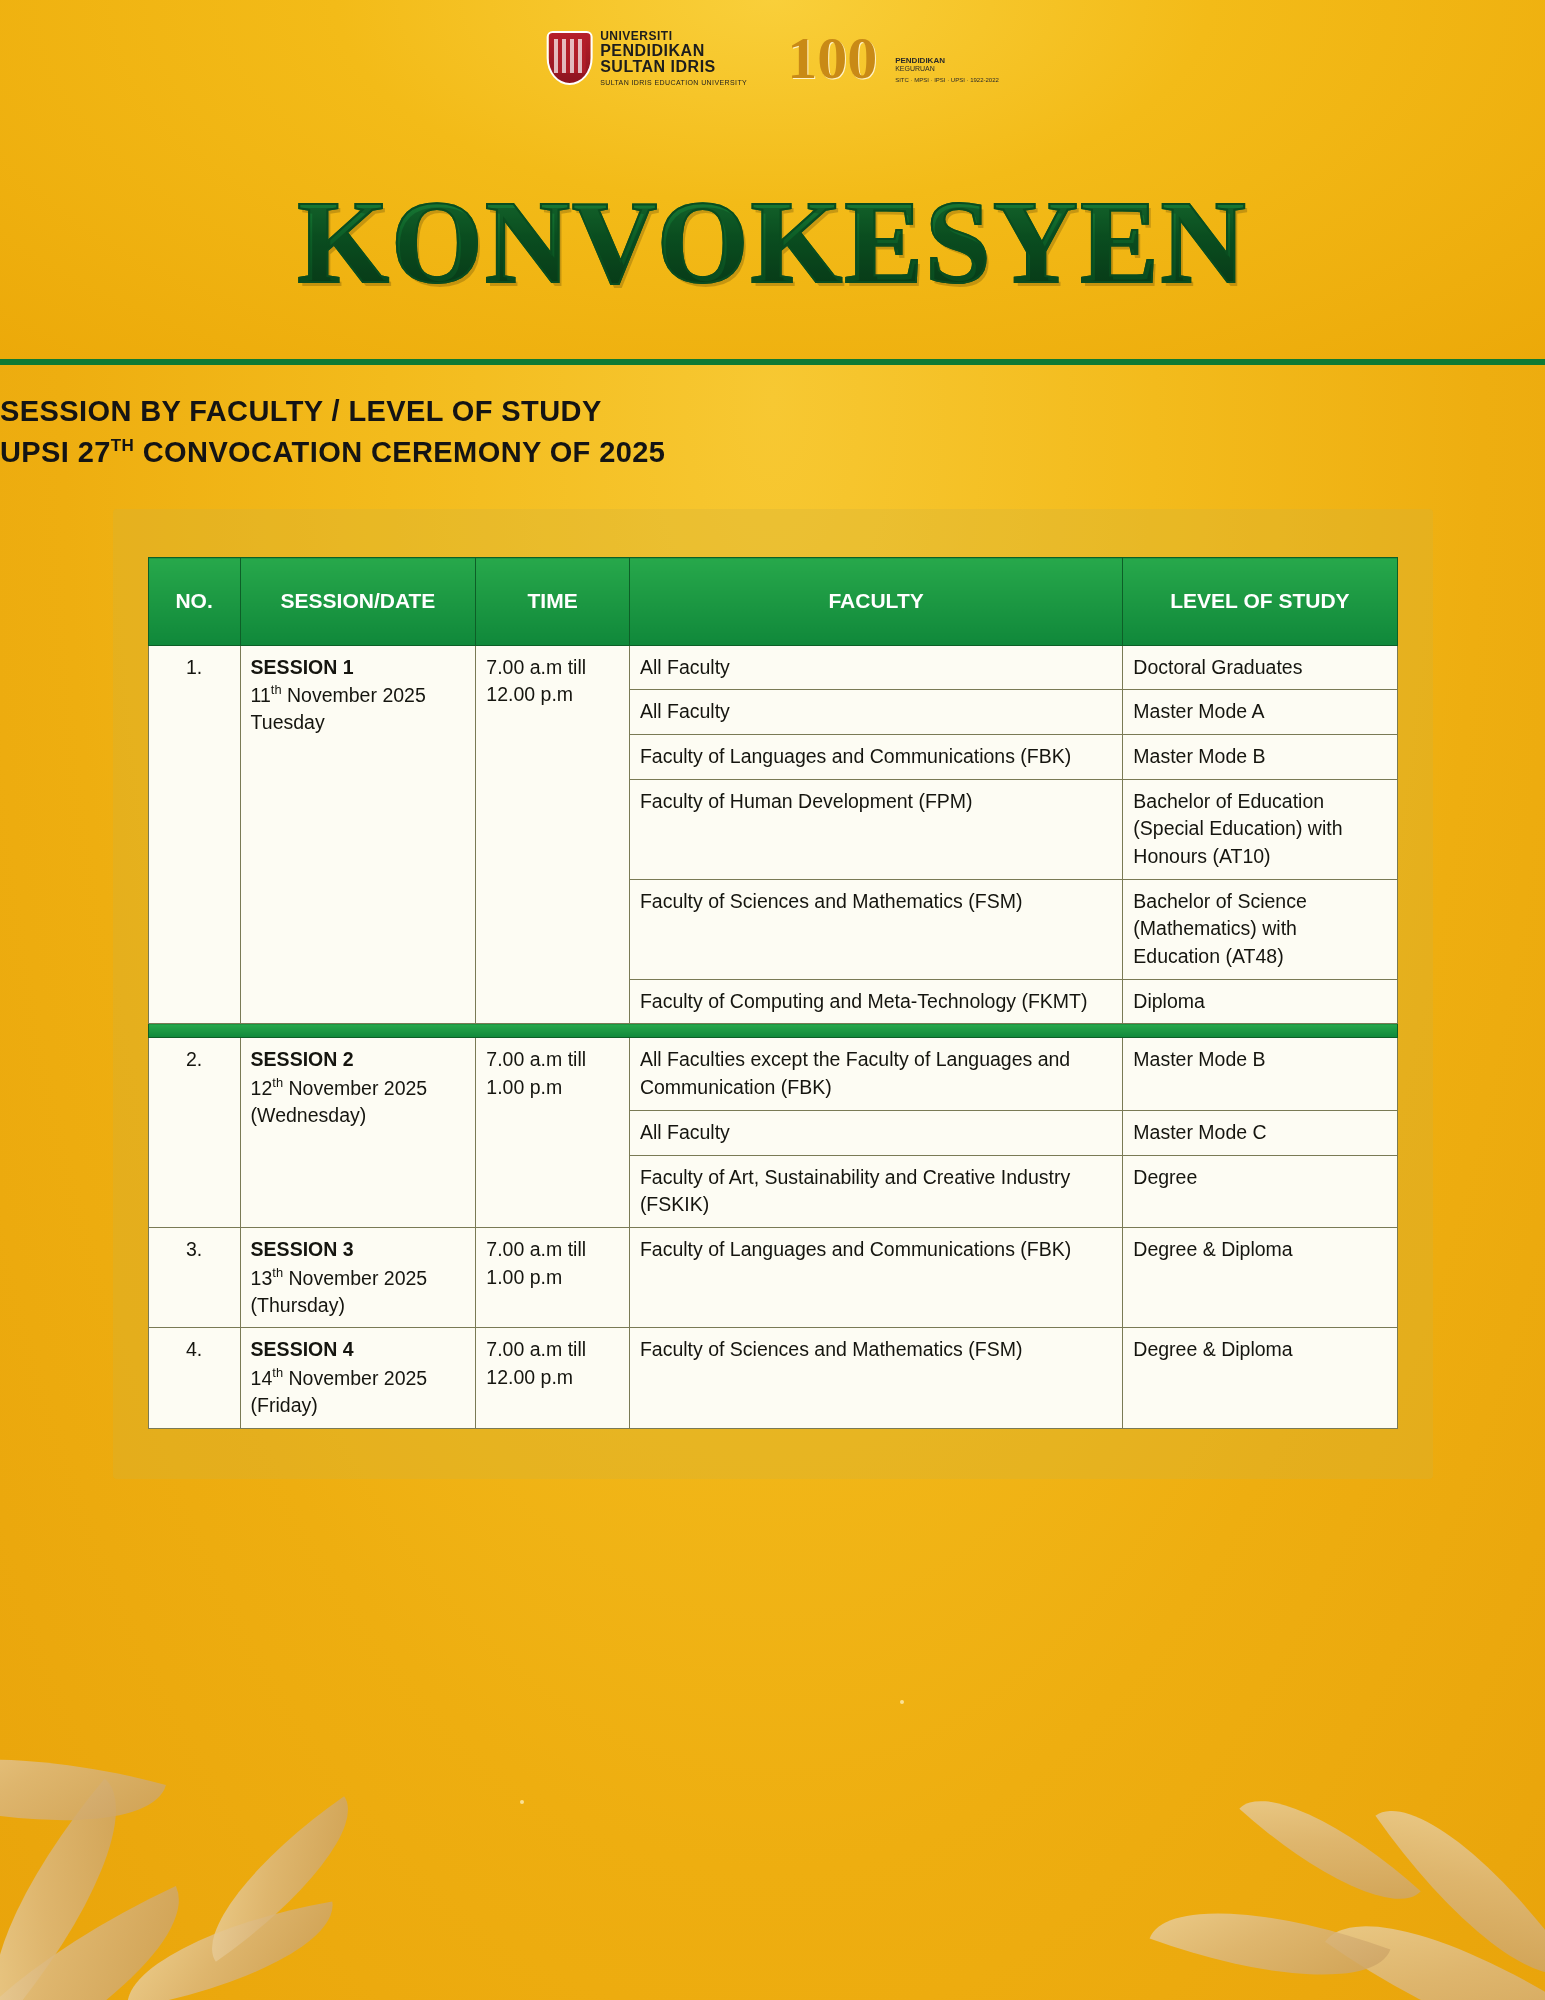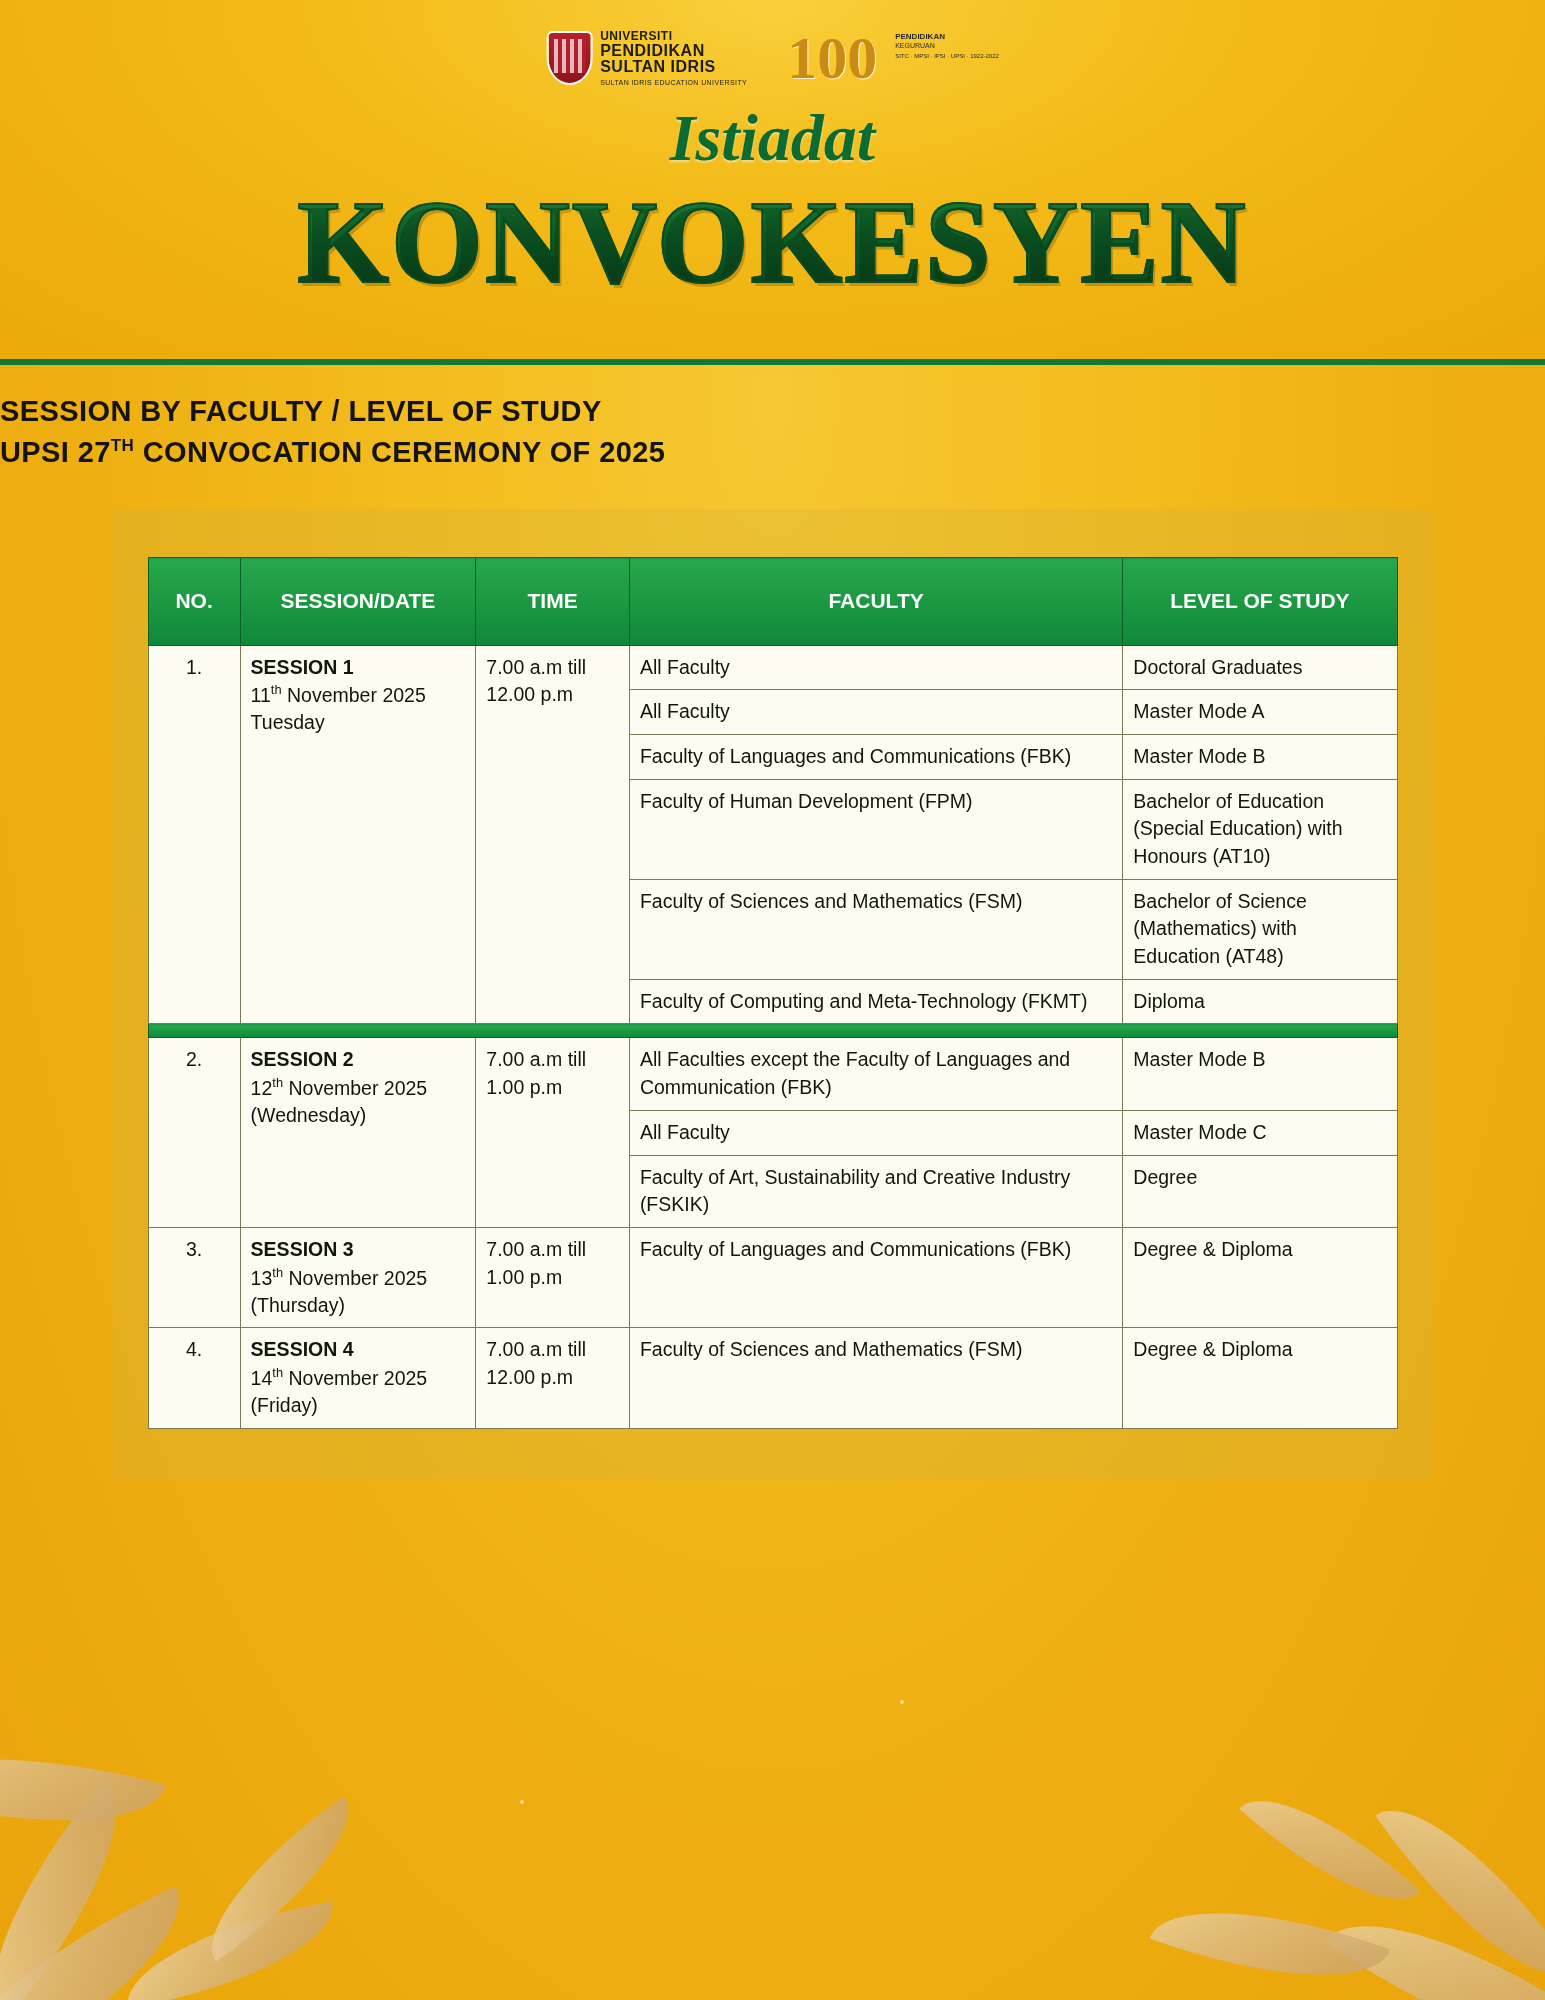--- a/index.html
+++ b/index.html
@@ -49,21 +49,21 @@
   }
   .crest:after{
     content:""; position:absolute; inset:6px 5px 10px 5px;
     background:repeating-linear-gradient(90deg,#fff 0 4px,#b61f2a 4px 8px);
     opacity:.7;
   }
   .logo-upsi-text { line-height:1.05; color:#1d1d1d; }
   .logo-upsi-text .l1 { font-size:12px; font-weight:bold; letter-spacing:.5px;}
   .logo-upsi-text .l2 { font-size:16px; font-weight:bold; letter-spacing:.5px;}
   .logo-upsi-text .l3 { font-size:7px; letter-spacing:.4px; margin-top:3px;}
-  .logo-100 { display:flex; gap:18px;}
+  .logo-100 { display:flex; align-items:flex-end; gap:18px;}
   .hundred {
     font-size:60px; font-weight:bold; color:#c98a16;
     font-family:"Liberation Serif", serif; line-height:.85;
     text-shadow:1px 1px 0 #fff3c9;
   }
   .logo-100-text { line-height:1.1; color:#2a2a2a; }
   .logo-100-text .t1 { font-size:8px; font-weight:bold;}
   .logo-100-text .t2 { font-size:7px;}
   .logo-100-text .t3 { font-size:6px; margin-top:4px;}
 
@@ -182,21 +182,20 @@
     <div class="logo-100">
       <div class="hundred">100</div>
       <div class="logo-100-text">
         <div class="t1">PENDIDIKAN</div>
         <div class="t2">KEGURUAN</div>
         <div class="t3">SITC · MPSI · IPSI · UPSI · 1922-2022</div>
       </div>
     </div>
   </div>
 
-  <div class="istiadat">Istiadat</div>
   <div class="konvo">KONVOKESYEN</div>
 </div>
 
 <div class="title-block">
   <div>SESSION BY FACULTY / LEVEL OF STUDY</div>
   <div>
     <span>UPSI 27</span><sup>TH</sup><span> CONVOCATION CEREMONY OF 2025</span>
   </div>
 </div>
 

